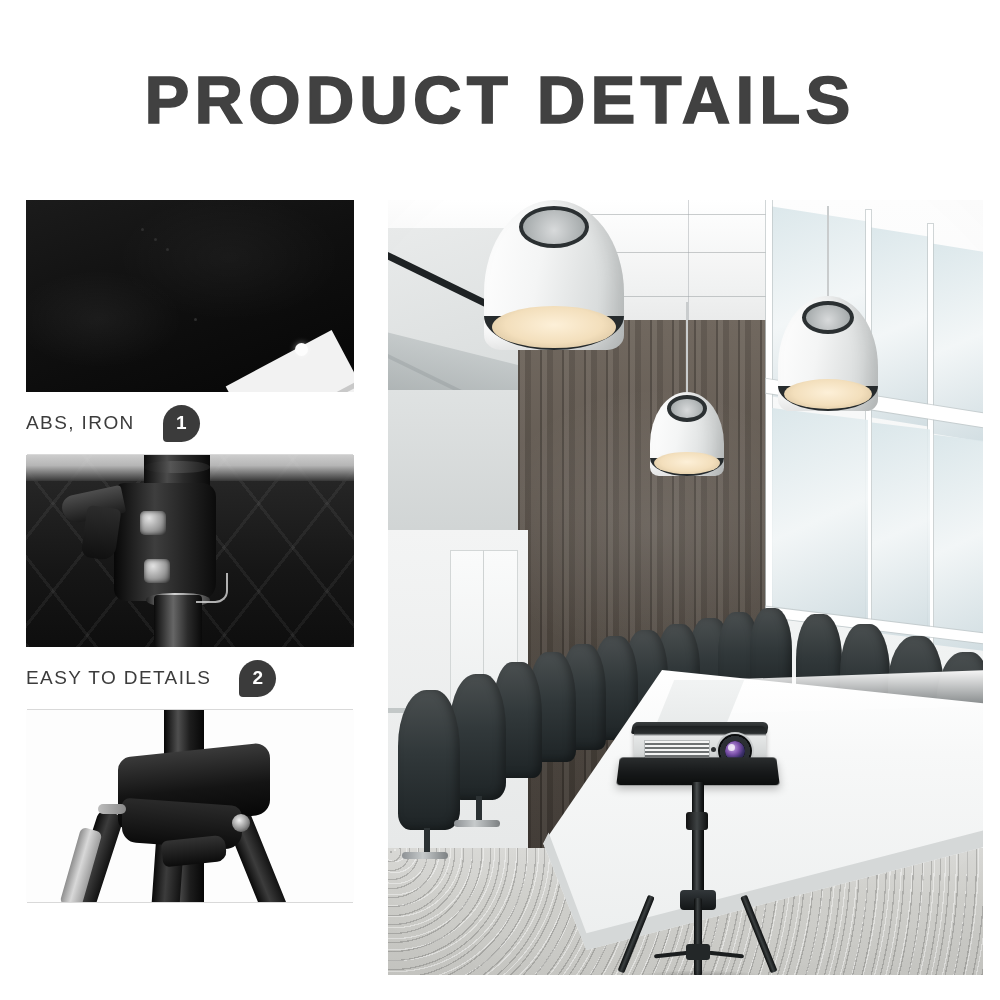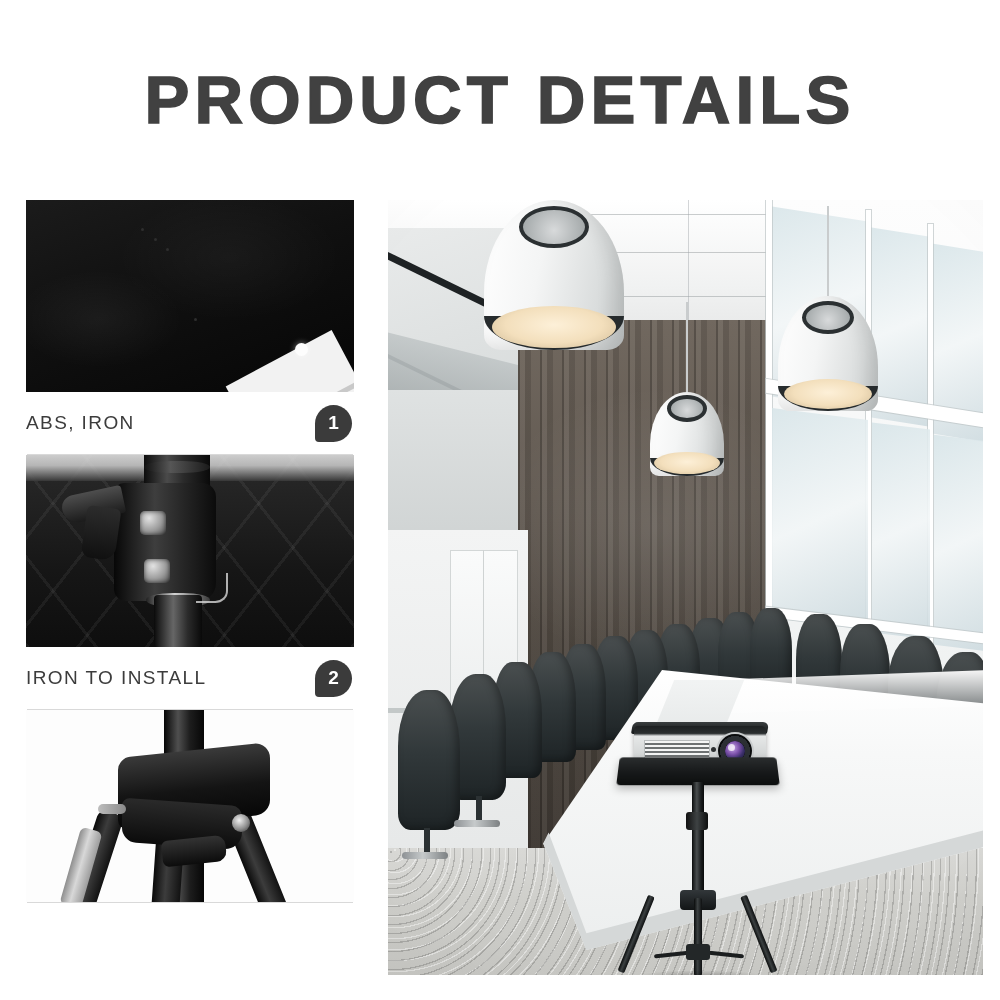--- a/index.html
+++ b/index.html
@@ -25,21 +25,21 @@
     white-space:nowrap;
     -webkit-text-stroke:1.5px #414141;
   }
 
   
   .left-col{position:absolute;left:26px;top:200px;width:328px;height:775px;}
   .feature{position:relative;width:328px;}
   .thumb{position:relative;width:328px;height:192px;overflow:hidden;background:#111;}
   .caption-row{
     position:relative;width:328px;height:62px;
-    display:flex;align-items:center;justify-content:space-between;
+    display:flex;align-items:center;justify-content:flex-start;
   }
   .caption-text{
     font-size:19px;color:#3c3c3c;letter-spacing:1.4px;
     margin-right:28px;white-space:nowrap;
   }
   .badge{
     width:37px;height:37px;background:#3b3b3b;
     border-radius:50% 50% 50% 4px;
     display:flex;align-items:center;justify-content:center;
     color:#fff;font-size:19px;font-weight:bold;
@@ -485,21 +485,21 @@
         <div class="body"></div>
         <div class="lever"></div>
         <div class="lever2"></div>
         <div class="bolt b1"></div>
         <div class="bolt b2"></div>
         <div class="collar"></div>
         <div class="shaft"></div>
         <div class="clip"></div>
       </div>
       <div class="caption-row">
-        <span class="caption-text">IRON TO INSTALL</span>
+        <span class="caption-text">EASY TO DETAILS</span>
         <span class="badge">2</span>
       </div>
       <div class="divider"></div>
     </div>
 
     <div class="feature">
       <div class="thumb t3">
         <div class="post"></div>
         <div class="leg l-left"></div>
         <div class="silverleg"></div>

